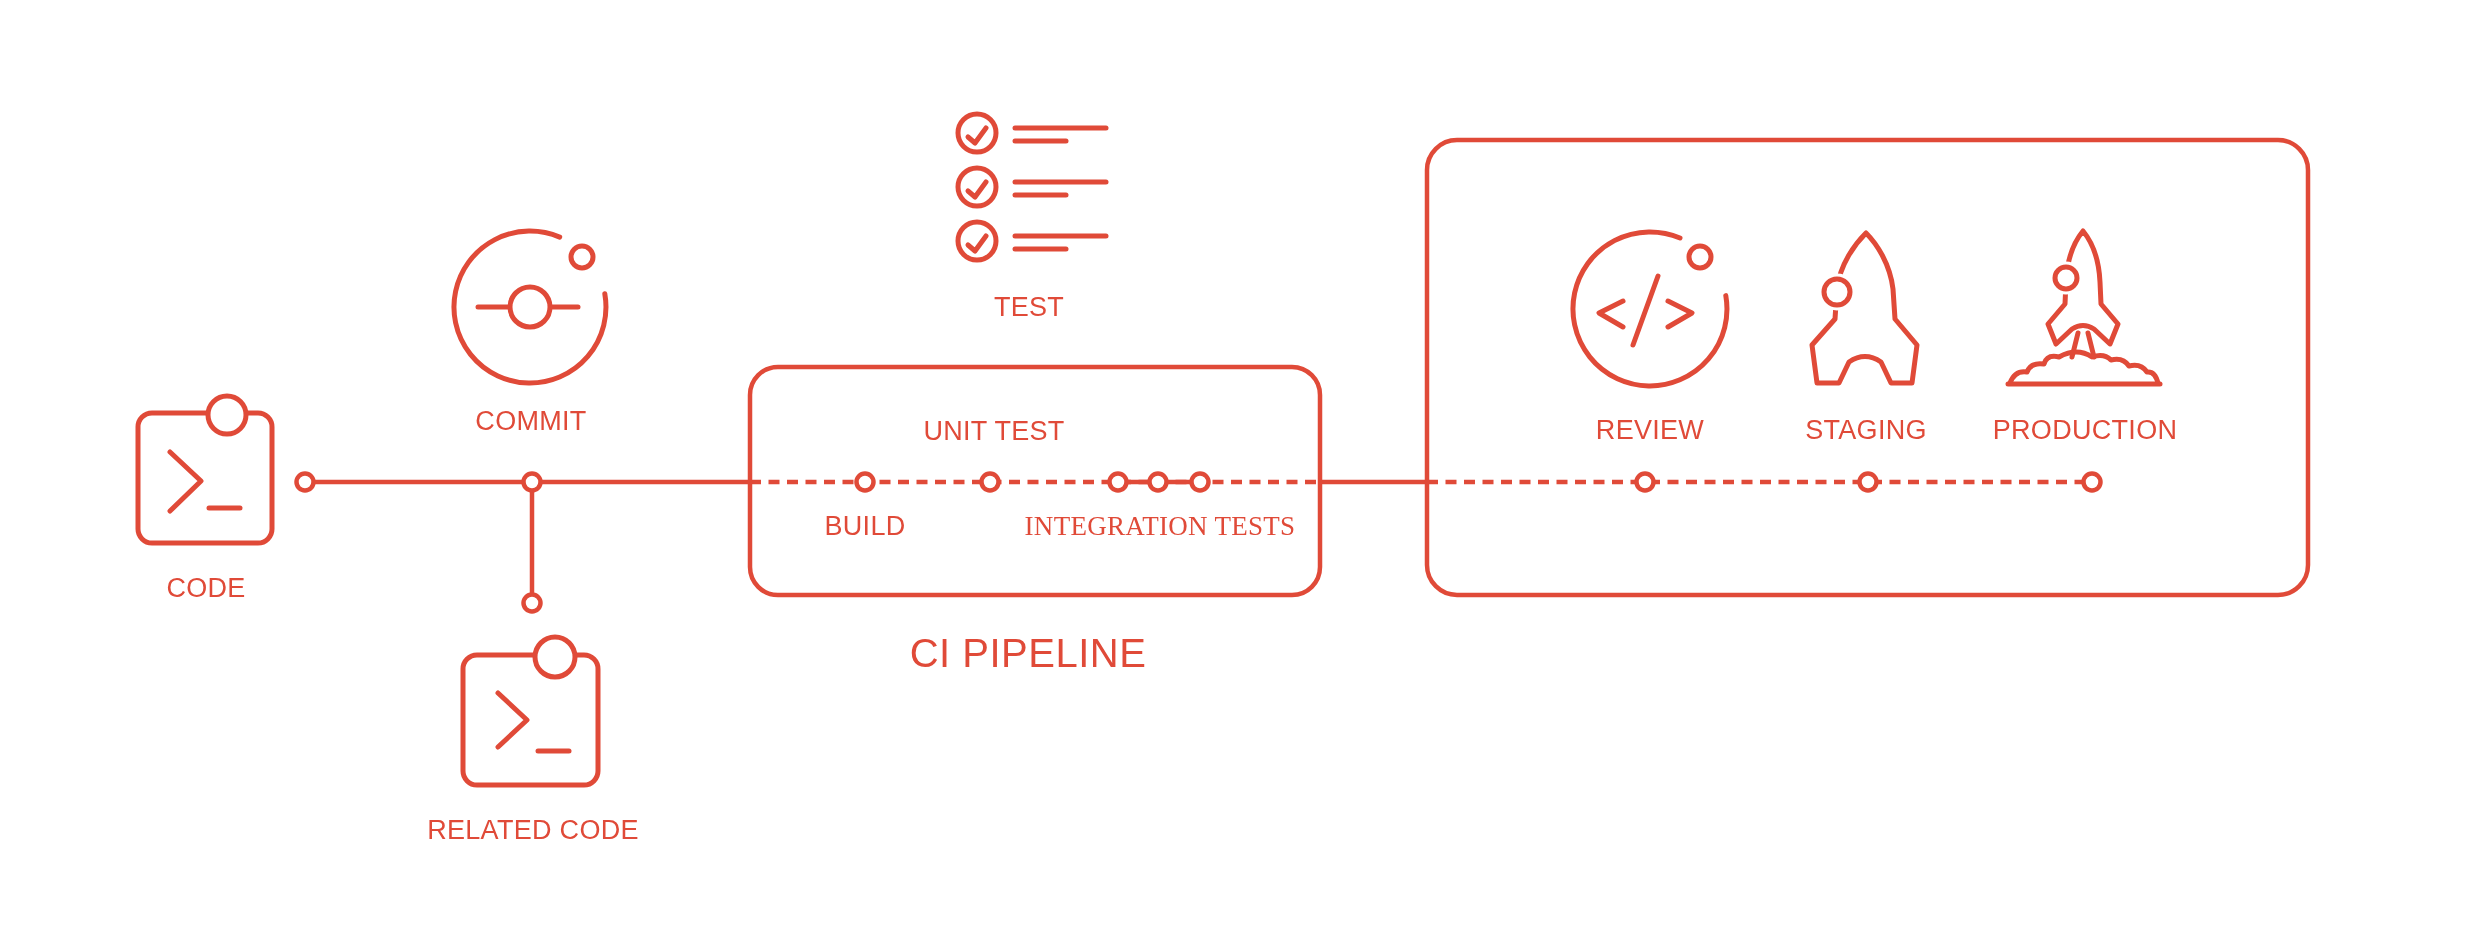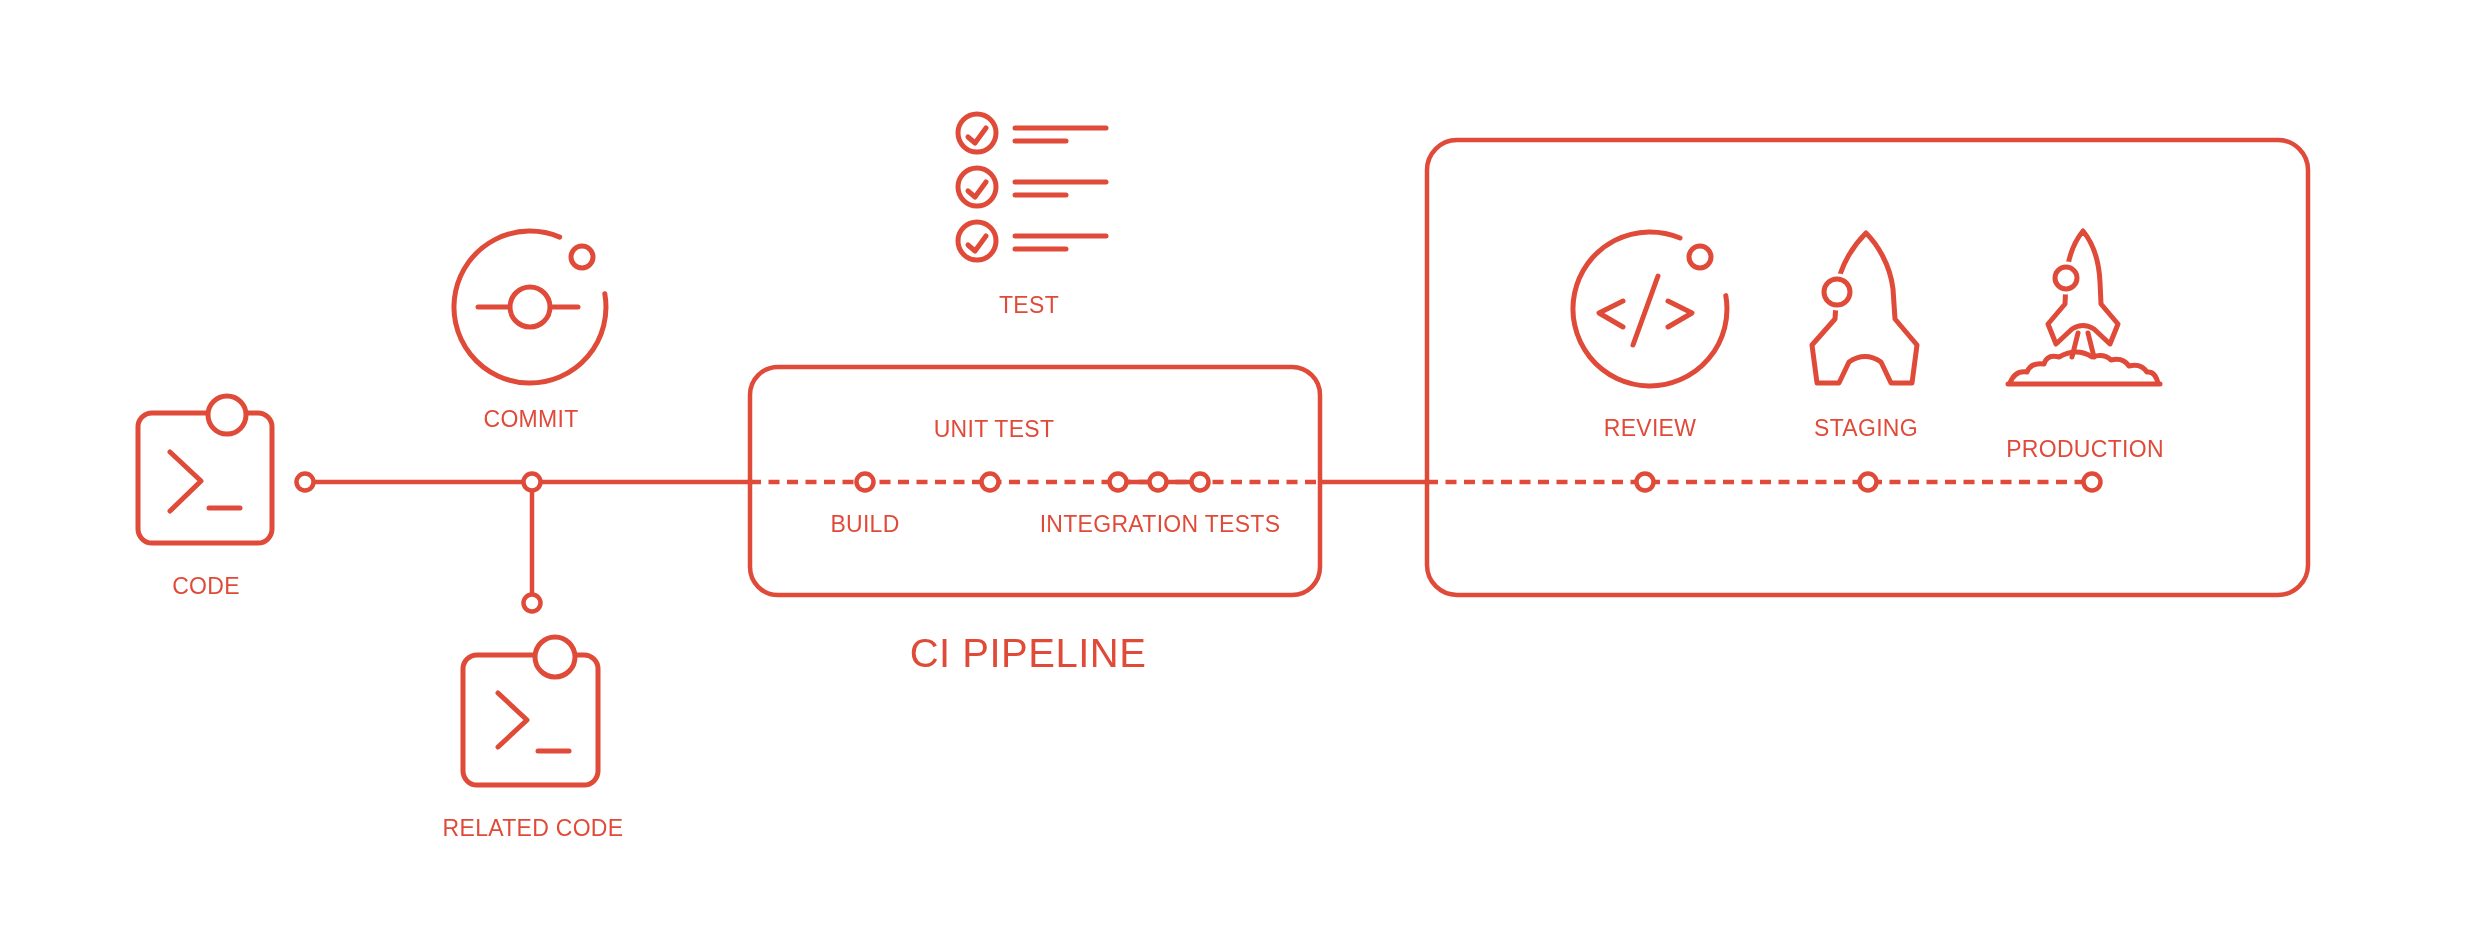--- a/index.html
+++ b/index.html
@@ -18,21 +18,21 @@
   .s{stroke:var(--accent);fill:none;stroke-width:4.5px;}
   .s5{stroke:var(--accent);fill:none;stroke-width:5px;stroke-linecap:round;stroke-linejoin:round;}
   .dash{stroke-dasharray:11 7.5;}
   .node{fill:var(--bg);stroke:var(--accent);stroke-width:4.5px;}
   .wfill{fill:var(--bg);}
   .halo{fill:var(--bg);stroke:var(--bg);stroke-width:11px;}
   .lbl{
     position:absolute;
     transform:translateX(-50%);
     color:var(--accent);
-    font-size:23px;
+    font-size:27px;
     letter-spacing:0.3px;
     line-height:1;
     white-space:nowrap;
   }
   .title{
     font-size:40px;
     letter-spacing:0.5px;
   }
 </style>
 </head>
@@ -141,21 +141,21 @@
     </g>
   </svg>
 
   <div class="lbl" style="left:206px;top:575px;">CODE</div>
   <div class="lbl" style="left:531px;top:408px;">COMMIT</div>
   <div class="lbl" style="left:533px;top:817px;">RELATED CODE</div>
   <div class="lbl" style="left:1029px;top:294px;">TEST</div>
 
   <div class="lbl" style="left:994px;top:418px;">UNIT TEST</div>
   <div class="lbl" style="left:865px;top:513px;">BUILD</div>
-  <div class="lbl" style="left:1160px;top:513px;">INTEGRATION TESTS</div>
+  <div class="lbl" style="left:1160px;top:513px;font-family:Liberation Serif, serif;">INTEGRATION TESTS</div>
 
   <div class="lbl" style="left:1650px;top:417px;">REVIEW</div>
   <div class="lbl" style="left:1866px;top:417px;">STAGING</div>
-  <div class="lbl" style="left:2085px;top:417px;margin-top:21px;">PRODUCTION</div>
+  <div class="lbl" style="left:2085px;top:417px;">PRODUCTION</div>
 
   <div class="lbl title" style="left:1028px;top:633px;">CI PIPELINE</div>
 
 </div>
 
 </body></html>

